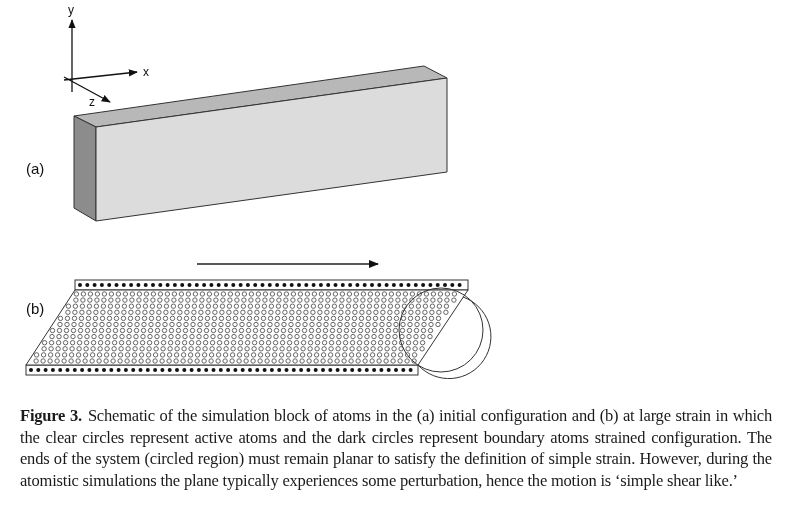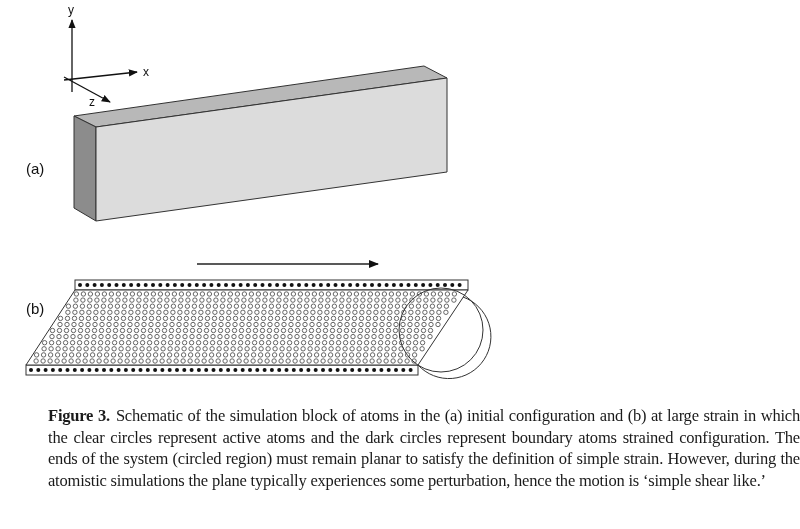--- a/index.html
+++ b/index.html
@@ -1,19 +1,19 @@
 <!DOCTYPE html>
 <html><head>
 <meta charset="utf-8">
 <style>
   html, body { margin: 0; padding: 0; background: #ffffff; }
   body { width: 800px; height: 529px; position: relative; overflow: hidden; font-family: "Liberation Serif", serif; }
   #figure { position: absolute; left: 0; top: 0; width: 800px; height: 400px; }
   .panel-label { position: absolute; font-family: "Liberation Sans", sans-serif; font-size: 15px; color: #111; }
-  #caption { position: absolute; left: 20px; top: 405px; width: 752px; font-size: 16.5px; line-height: 21.5px; color: #1a1a1a; text-align: justify; letter-spacing: -0.2px; margin-left: 28px; }
+  #caption { position: absolute; left: 20px; top: 405px; width: 752px; font-size: 16.5px; line-height: 21.5px; color: #1a1a1a; text-align: justify; letter-spacing: -0.2px; }
   #caption .fig-label { font-weight: bold; margin-right: 6px; }
 </style>
 </head>
 <body>
 
 <div id="figure">
   <svg width="800" height="400" viewBox="0 0 800 400">
     <defs>
       <marker id="arr" viewBox="0 0 10 10" refX="9" refY="5" markerWidth="7" markerHeight="7" orient="auto">
         <path d="M0,1 L10,5 L0,9 z" fill="#111"></path>

